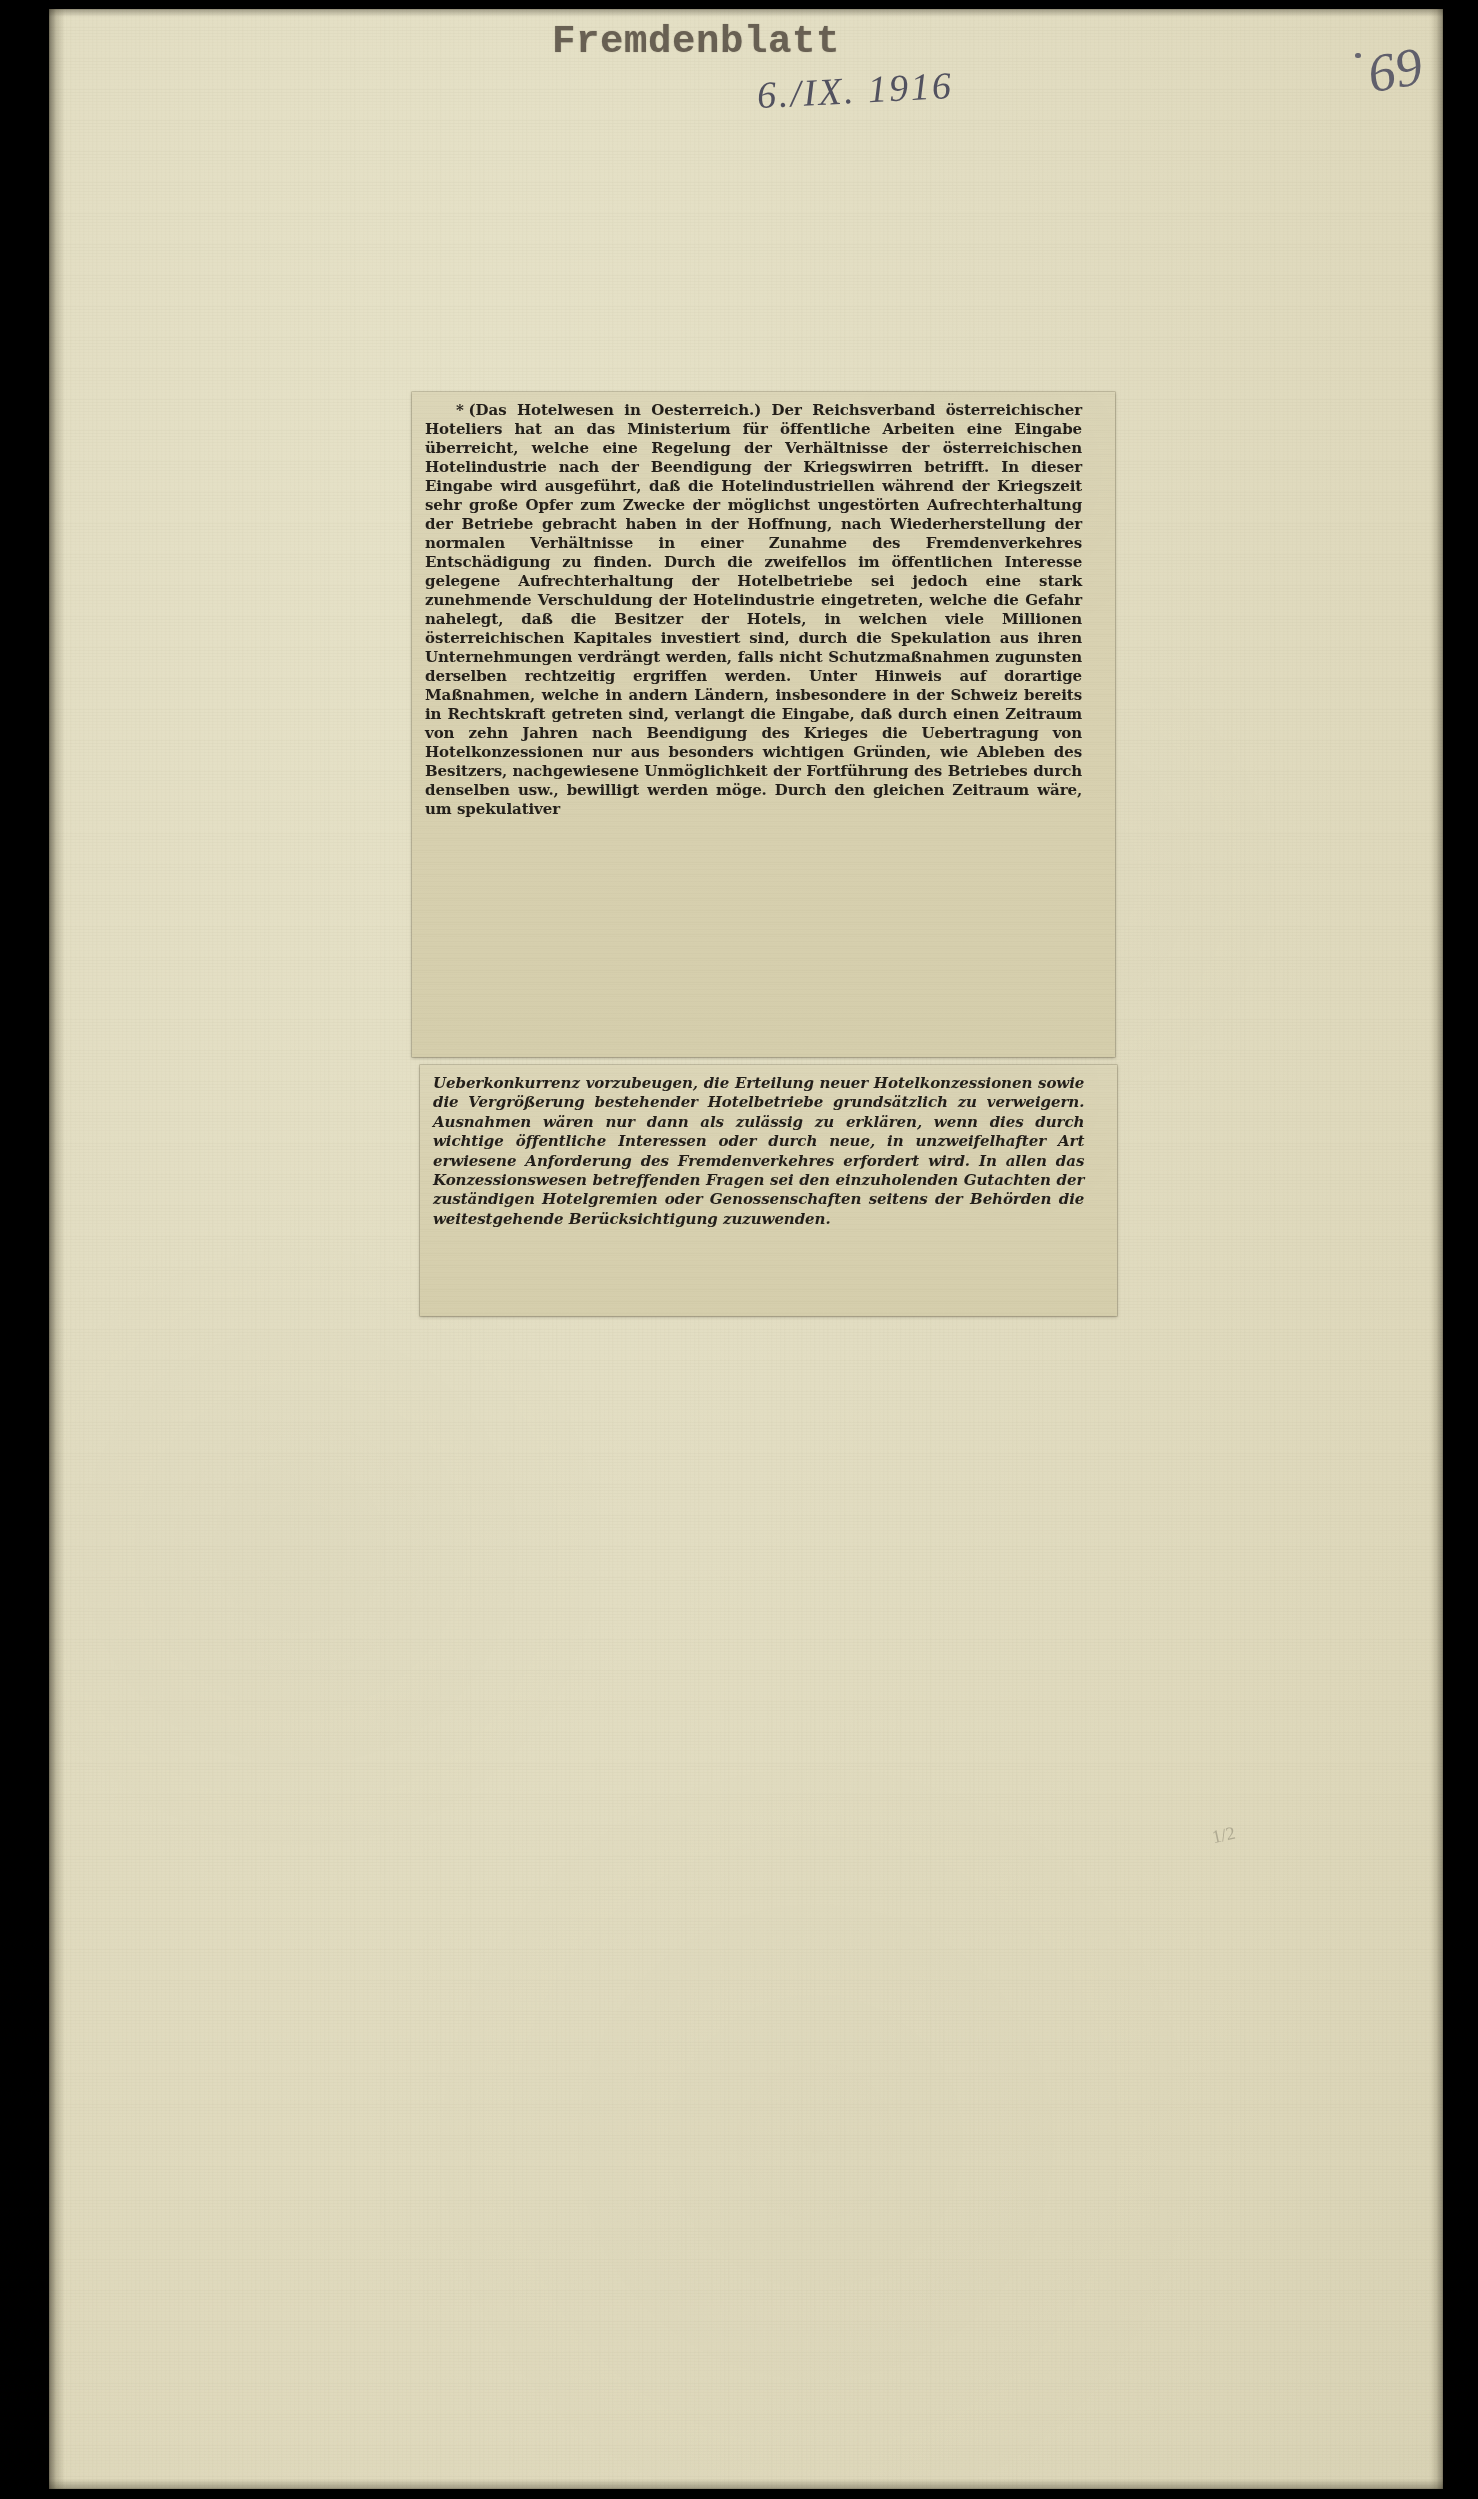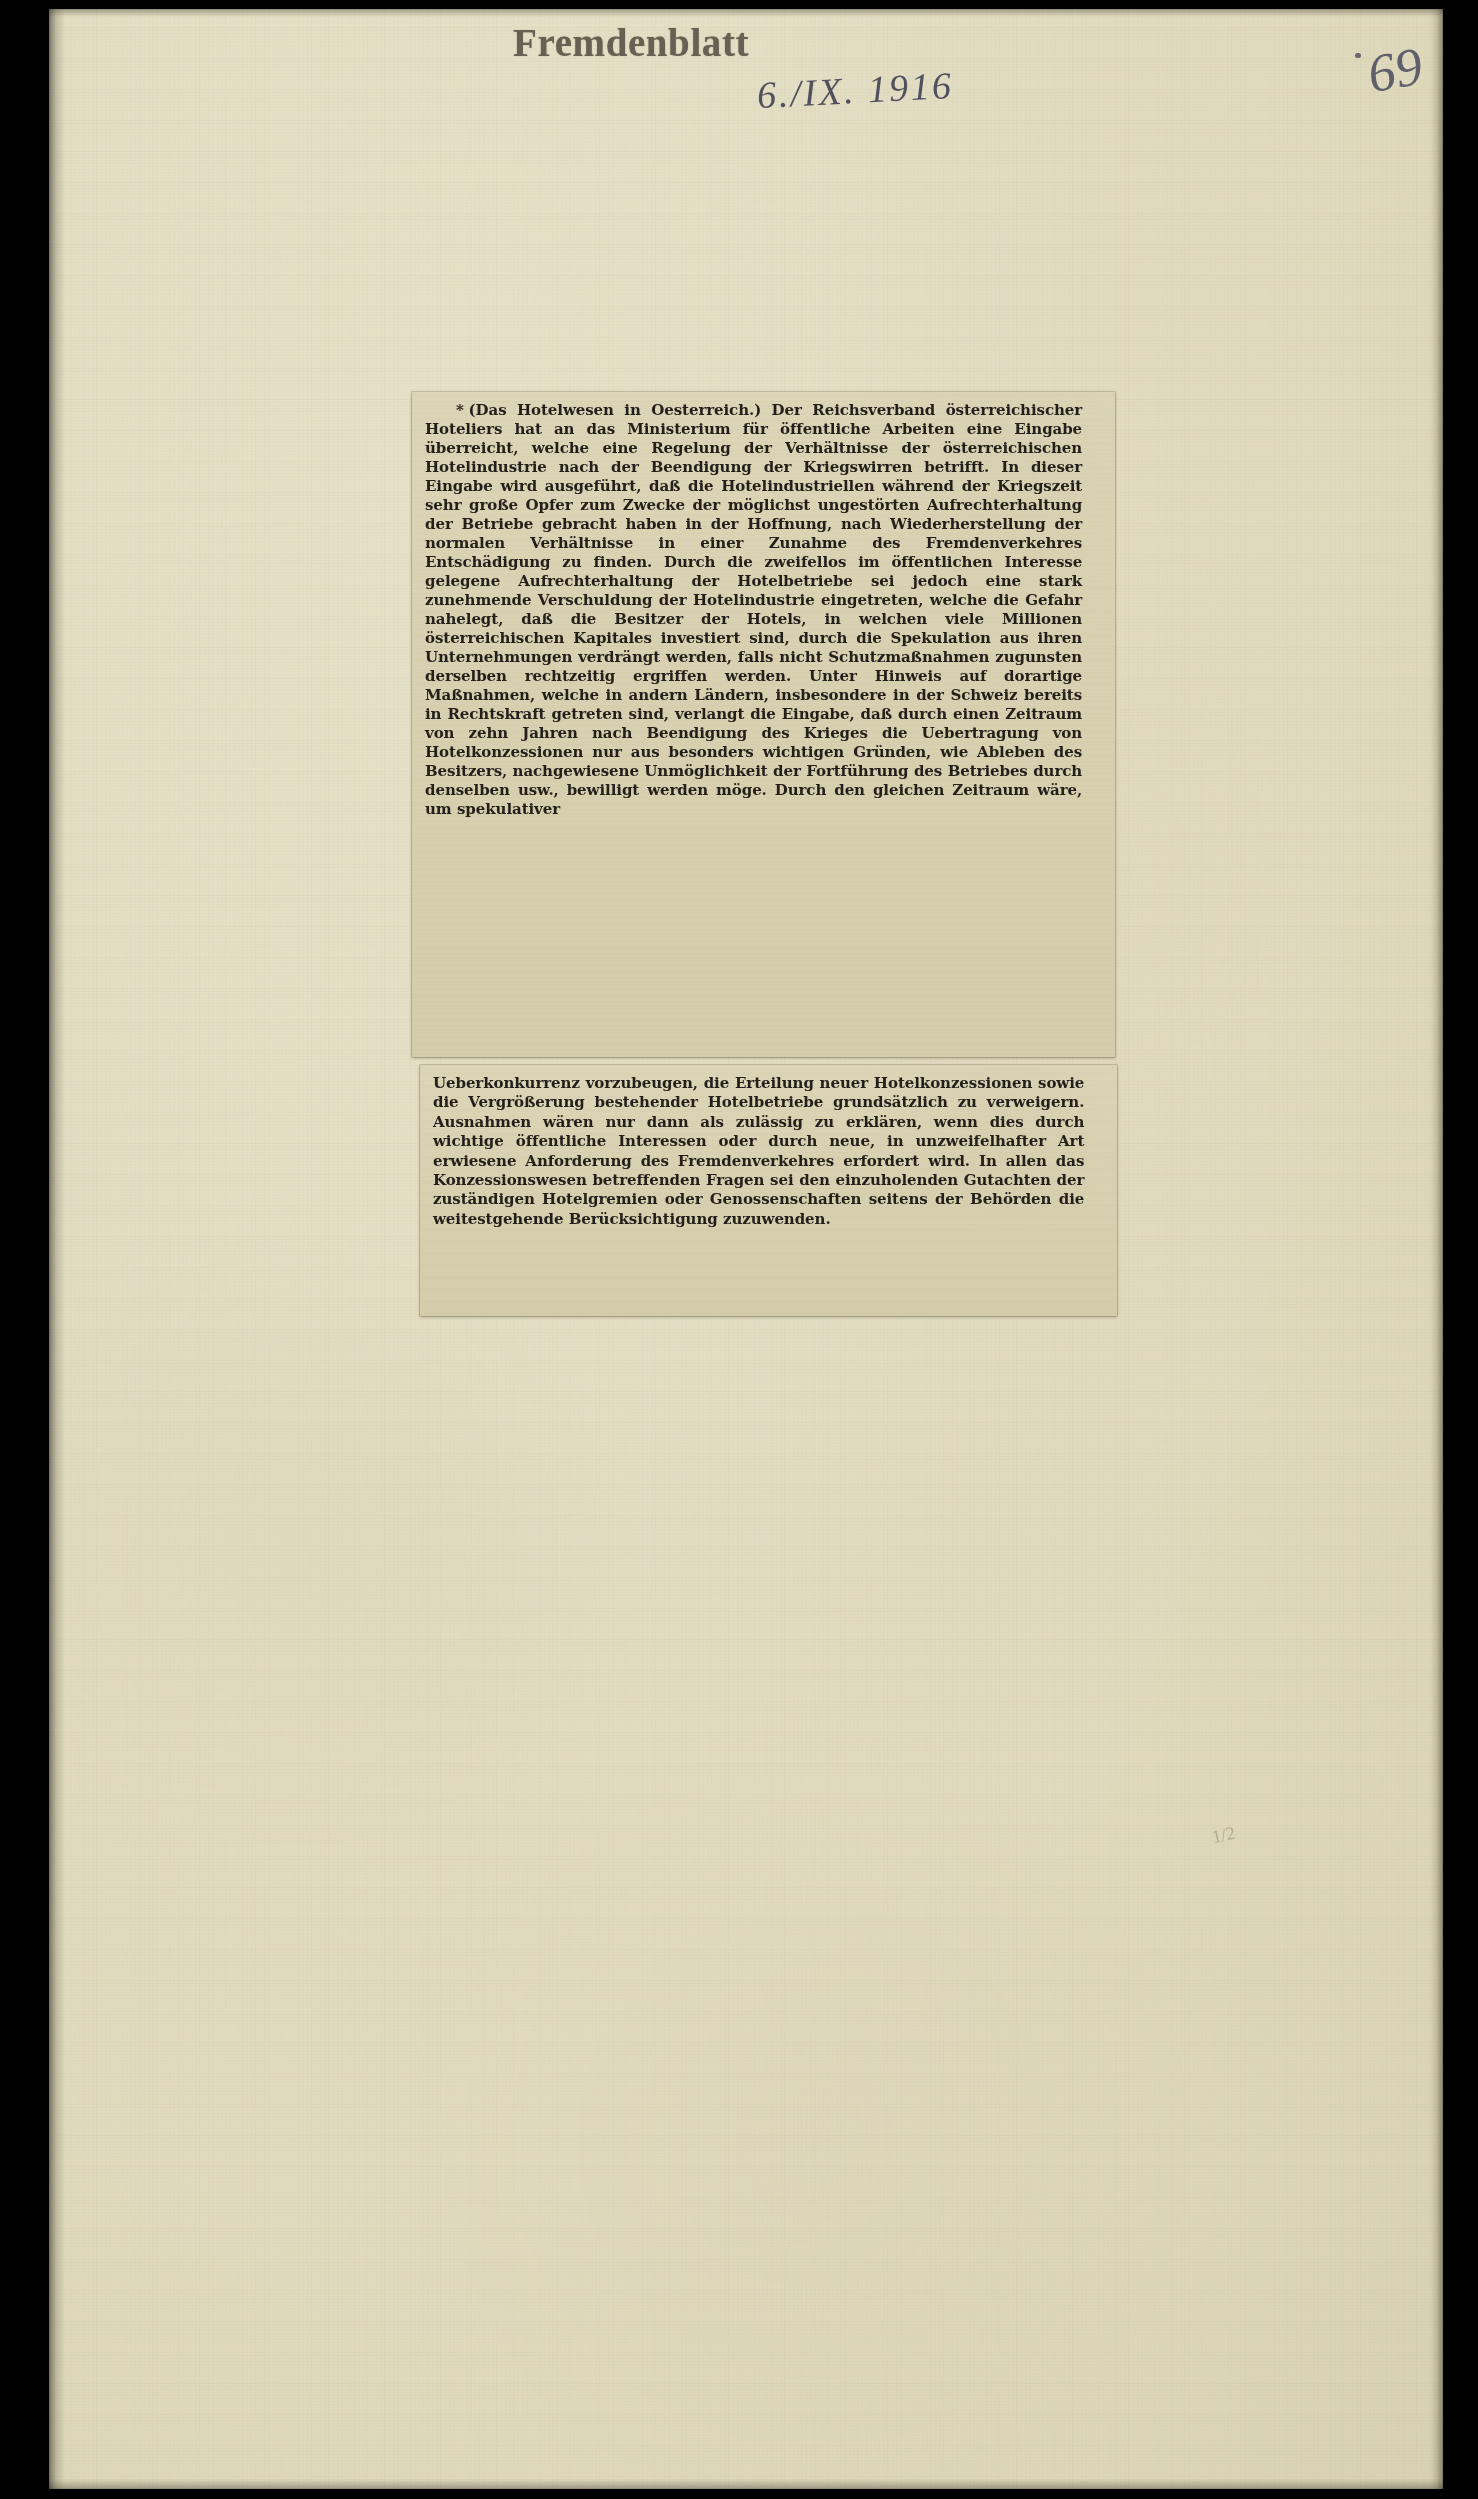--- a/index.html
+++ b/index.html
@@ -59,26 +59,26 @@
     left: 0; right: 0; bottom: 0; height: 9.8px;
     background: linear-gradient(0deg, rgba(40,36,24,0.35) 0%, rgba(140,132,100,0.0) 100%);
   }
 
   
   .masthead {
     position: absolute;
     left: 464px;
     top: 11px;
     width: 366px;
-    font-family: Liberation Serif, serif;
+    font-family: Liberation Mono, monospace;
     font-weight: bold;
     font-size: 39px;
     letter-spacing: 0.6px;
     color: #5e564a;
-    text-align: left;
+    text-align: center;
     opacity: 0.92;
     text-shadow: 0 0 1.2px rgba(70,62,50,0.45);
   }
 
   
   .handwritten-date {
     position: absolute;
     left: 708px;
     top: 59px;
     font-family: "Liberation Serif", serif;
@@ -128,21 +128,21 @@
     position: absolute;
     inset: 0;
     pointer-events: none;
     opacity: 0.26;
     background-image:
       repeating-linear-gradient(0deg, rgba(130,122,94,0.18) 0px, rgba(130,122,94,0) 1.2px, rgba(130,122,94,0) 2.4px),
       radial-gradient(circle at 85% 12%, rgba(110,102,76,0.12) 0%, rgba(110,102,76,0) 22%);
   }
 
   #clip-main  { left: 363px; top: 383px;  width: 703px; height: 665px; }
-  #clip-cont  { left: 371px; top: 1056px; width: 697px; height: 251px; }
+  #clip-cont  { left: 371px; top: 1056px; width: 697px; height: 251px; font-style: italic; }
 
   
   .fraktur {
     position: relative;
     font-family: "DejaVu Serif", "Liberation Serif", serif;
     font-weight: 700;
     font-size: 15.5px;
     line-height: 19px;
     color: #231f1a;
     text-align: justify;

